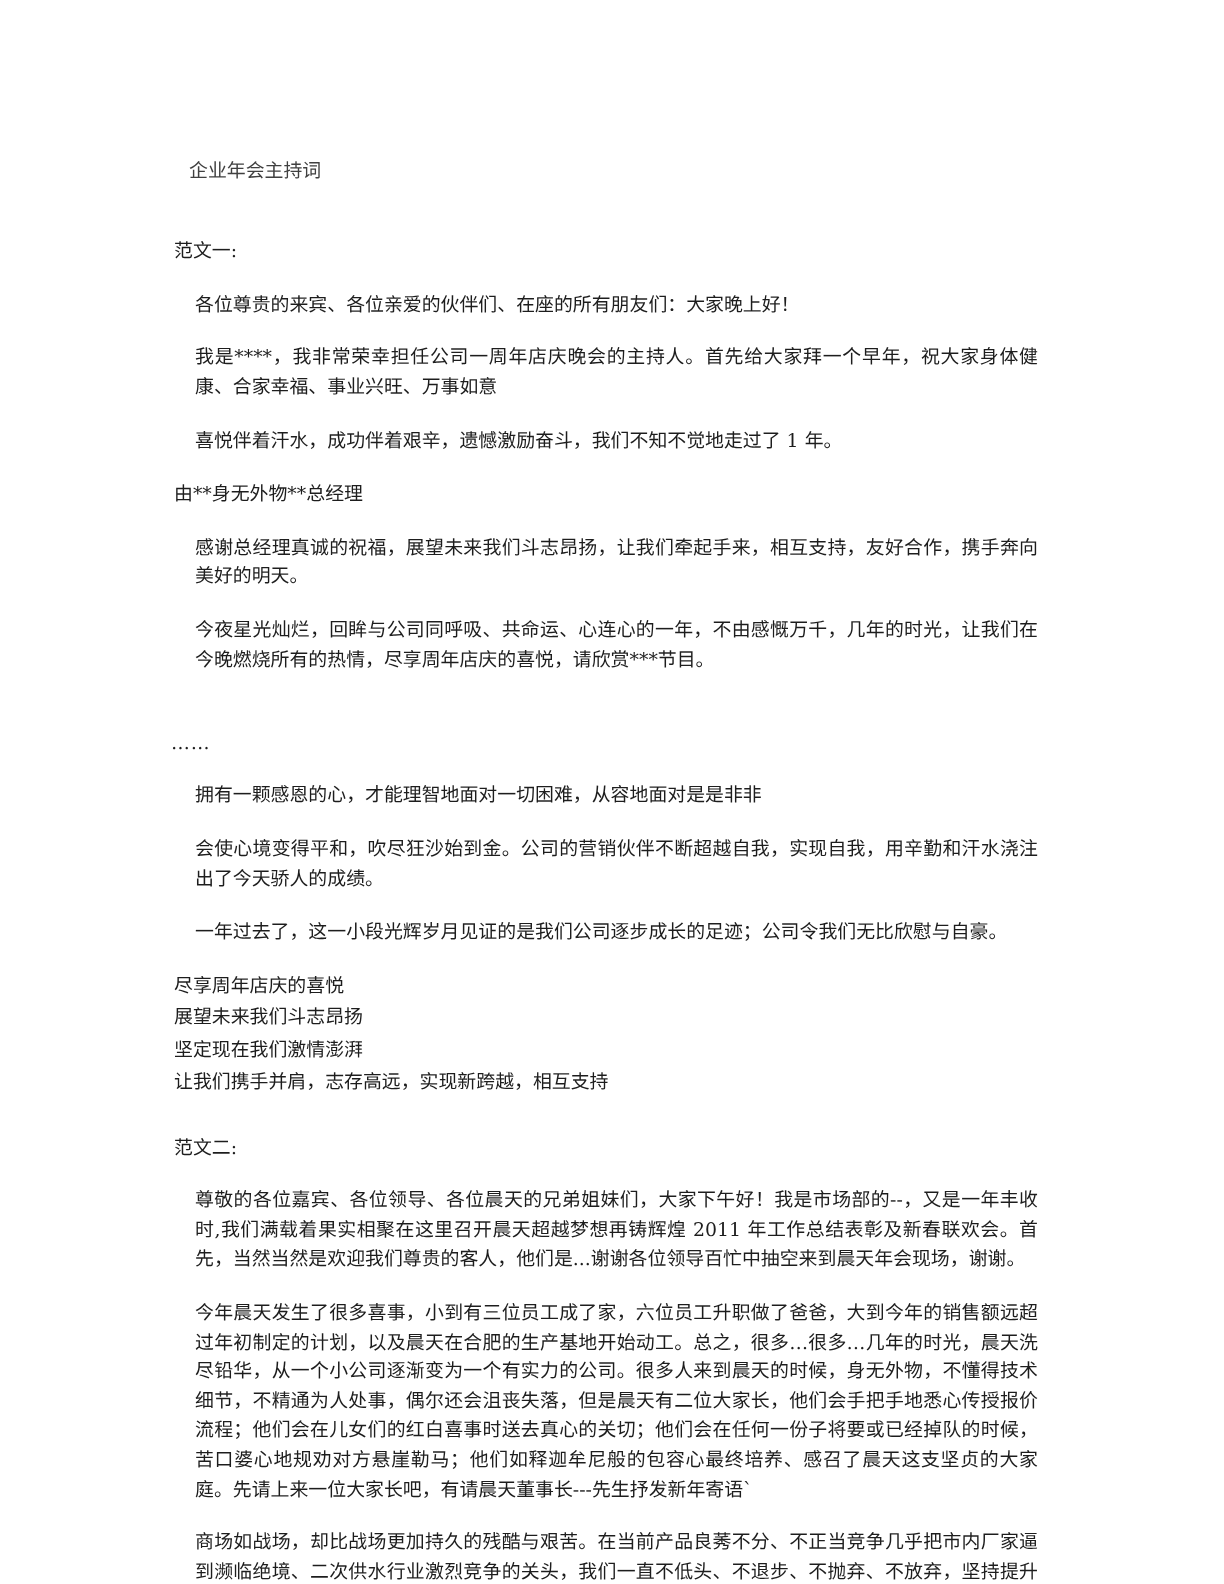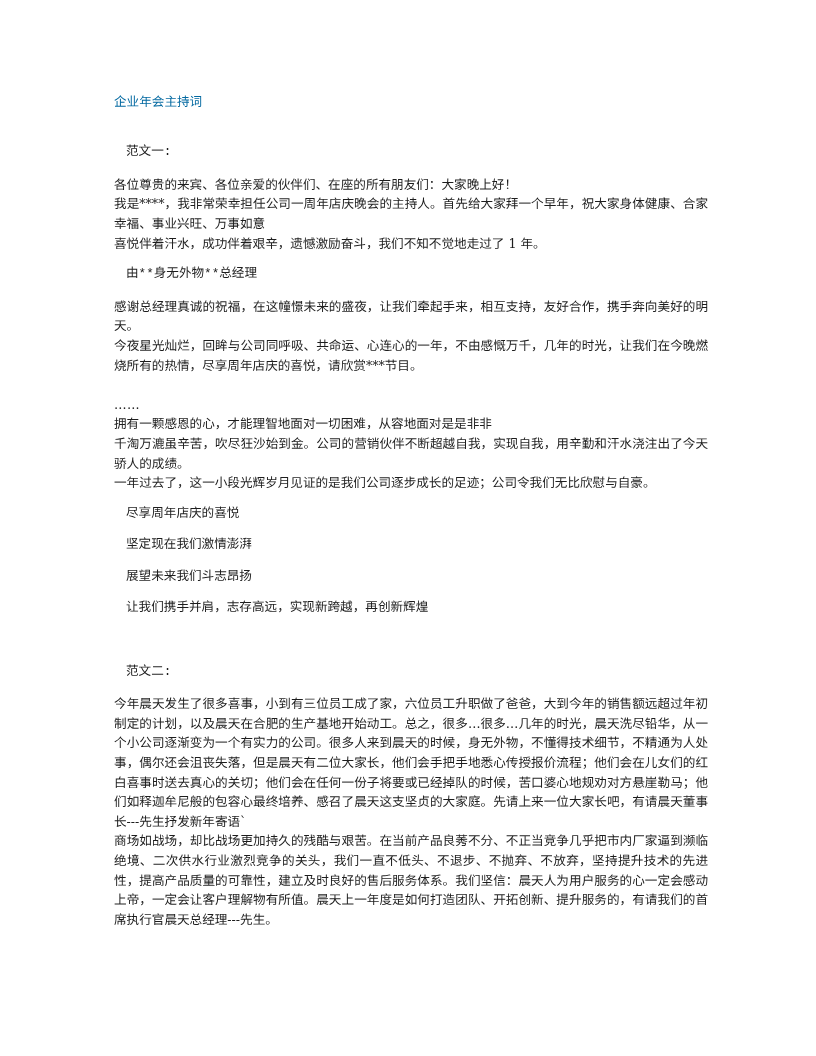--- a/index.html
+++ b/index.html
@@ -26,75 +26,75 @@
     line-height: 19.6px;
     color: #1d1d1d;
     text-align: justify;
     text-justify: inter-character;
     -webkit-font-smoothing: antialiased;
   }
   .doc-title {
     font-family: "DejaVu Serif", "Liberation Serif", serif;
     font-size: 12.6px;
     line-height: 19.6px;
-    color: #0369a1;
-    margin: 0;
+    color: #404040;
+    margin: 12px;
     font-weight: normal;
     white-space: pre;
   }
   .blank-line {
     height: 19.6px;
     line-height: 19.6px;
     font-size: 12.6px;
   }
   .para {
-    margin: 0;
+    margin: 16px;
     text-align: justify;
     text-justify: inter-character;
     word-break: break-all;
     overflow-wrap: anywhere;
   }
   .para-short {
-    margin: 12px;
+    margin: 2px;
     text-align: left;
     white-space: pre-wrap;
     word-break: break-all;
-    font-family: Liberation Mono, monospace;
   }
   .dots-line {
     margin: 0;
     letter-spacing: 0.5px;
   }
 </style>
 </head>
 <body>
 
 <div class="page">
   <div class="doc-body">
 
     <div class="doc-title">企业年会主持词</div>
     <div class="blank-line">&nbsp;</div>
 
     <div class="para-short">范文一:</div>
     <div class="para">各位尊贵的来宾、各位亲爱的伙伴们、在座的所有朋友们：大家晚上好！</div>
     <div class="para">我是****，我非常荣幸担任公司一周年店庆晚会的主持人。首先给大家拜一个早年，祝大家身体健康、合家幸福、事业兴旺、万事如意</div>
     <div class="para">喜悦伴着汗水，成功伴着艰辛，遗憾激励奋斗，我们不知不觉地走过了 1 年。</div>
     <div class="para-short">由**身无外物**总经理</div>
-    <div class="para">感谢总经理真诚的祝福，在这幢憬未来的盛夜，让我们牵起手来，相互支持，友好合作，携手奔向美好的明天。</div>
+    <div class="para">感谢总经理真诚的祝福，展望未来我们斗志昂扬，让我们牵起手来，相互支持，友好合作，携手奔向美好的明天。</div>
     <div class="para">今夜星光灿烂，回眸与公司同呼吸、共命运、心连心的一年，不由感慨万千，几年的时光，让我们在今晚燃烧所有的热情，尽享周年店庆的喜悦，请欣赏***节目。</div>
     <div class="blank-line">&nbsp;</div>
     <div class="dots-line">……</div>
     <div class="para">拥有一颗感恩的心，才能理智地面对一切困难，从容地面对是是非非</div>
-    <div class="para">千淘万漉虽辛苦，吹尽狂沙始到金。公司的营销伙伴不断超越自我，实现自我，用辛勤和汗水浇注出了今天骄人的成绩。</div>
+    <div class="para">会使心境变得平和，吹尽狂沙始到金。公司的营销伙伴不断超越自我，实现自我，用辛勤和汗水浇注出了今天骄人的成绩。</div>
     <div class="para">一年过去了，这一小段光辉岁月见证的是我们公司逐步成长的足迹；公司令我们无比欣慰与自豪。</div>
     <div class="para-short">尽享周年店庆的喜悦</div>
+    <div class="para-short">展望未来我们斗志昂扬</div>
     <div class="para-short">坚定现在我们激情澎湃</div>
-    <div class="para-short">展望未来我们斗志昂扬</div>
-    <div class="para-short">让我们携手并肩，志存高远，实现新跨越，再创新辉煌</div>
+    <div class="para-short">让我们携手并肩，志存高远，实现新跨越，相互支持</div>
 
     <div class="blank-line">&nbsp;</div>
 
     <div class="para-short">范文二:</div>
+    <div class="para">尊敬的各位嘉宾、各位领导、各位晨天的兄弟姐妹们，大家下午好！我是市场部的--，又是一年丰收时,我们满载着果实相聚在这里召开晨天超越梦想再铸辉煌 2011 年工作总结表彰及新春联欢会。首先，当然当然是欢迎我们尊贵的客人，他们是...谢谢各位领导百忙中抽空来到晨天年会现场，谢谢。</div>
     <div class="para">今年晨天发生了很多喜事，小到有三位员工成了家，六位员工升职做了爸爸，大到今年的销售额远超过年初制定的计划，以及晨天在合肥的生产基地开始动工。总之，很多…很多…几年的时光，晨天洗尽铅华，从一个小公司逐渐变为一个有实力的公司。很多人来到晨天的时候，身无外物，不懂得技术细节，不精通为人处事，偶尔还会沮丧失落，但是晨天有二位大家长，他们会手把手地悉心传授报价流程；他们会在儿女们的红白喜事时送去真心的关切；他们会在任何一份子将要或已经掉队的时候，苦口婆心地规劝对方悬崖勒马；他们如释迦牟尼般的包容心最终培养、感召了晨天这支坚贞的大家庭。先请上来一位大家长吧，有请晨天董事长---先生抒发新年寄语`</div>
     <div class="para">商场如战场，却比战场更加持久的残酷与艰苦。在当前产品良莠不分、不正当竞争几乎把市内厂家逼到濒临绝境、二次供水行业激烈竞争的关头，我们一直不低头、不退步、不抛弃、不放弃，坚持提升技术的先进性，提高产品质量的可靠性，建立及时良好的售后服务体系。我们坚信：晨天人为用户服务的心一定会感动上帝，一定会让客户理解物有所值。晨天上一年度是如何打造团队、开拓创新、提升服务的，有请我们的首席执行官晨天总经理---先生。</div>
 
   </div>
 </div>
 
 </body></html>

